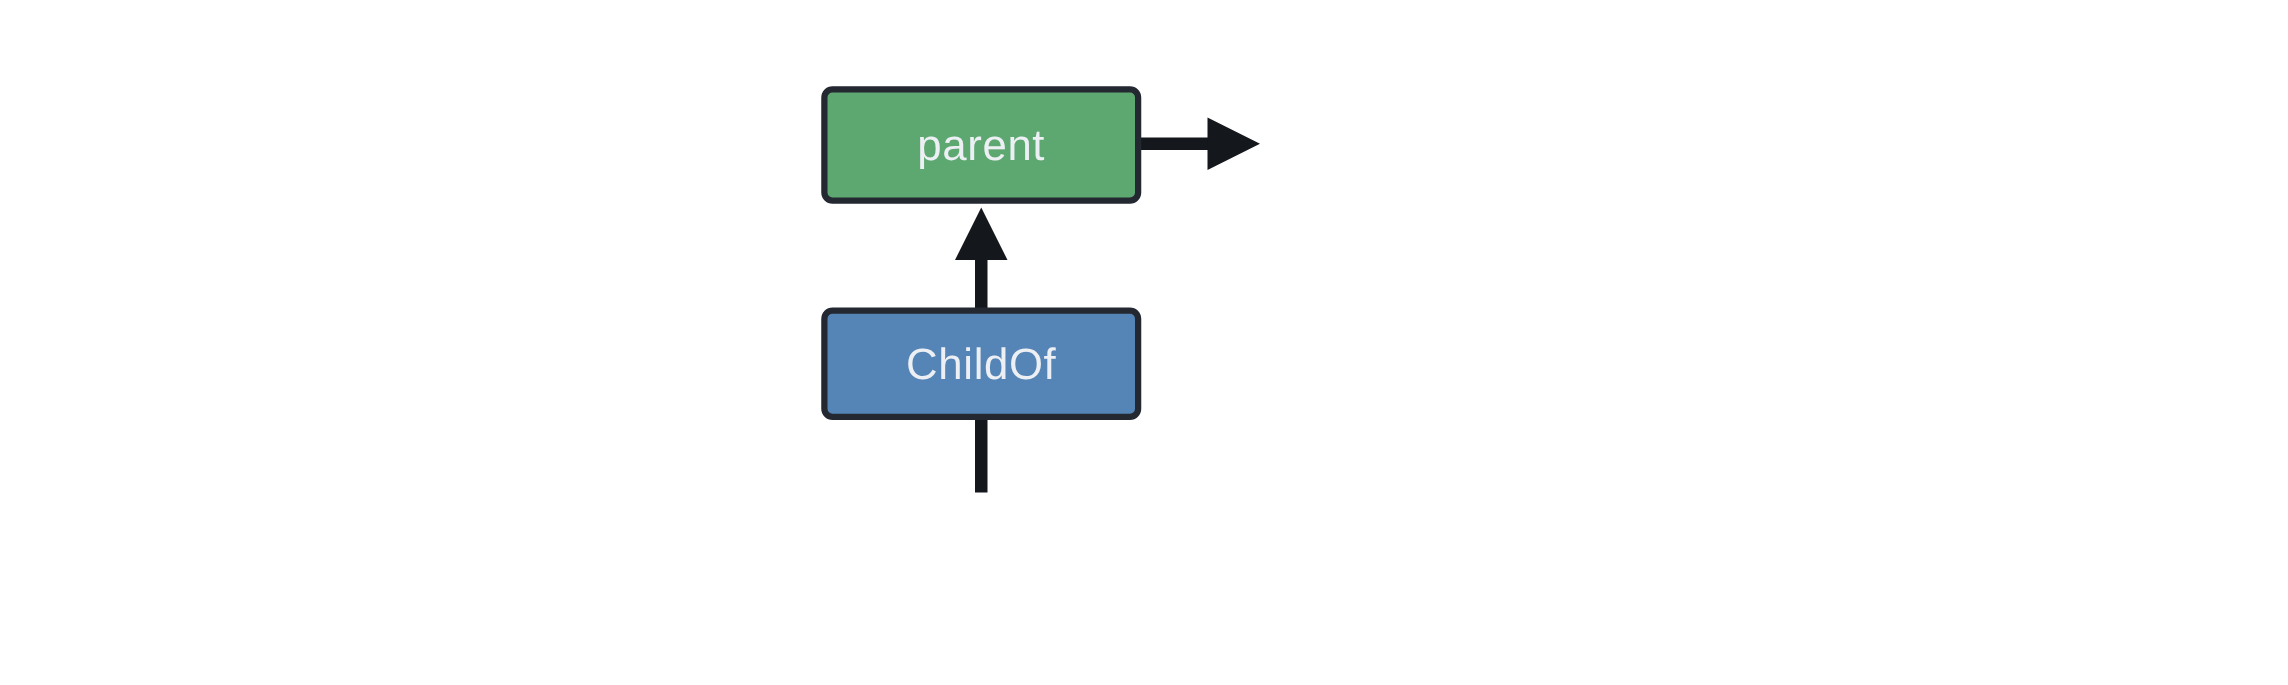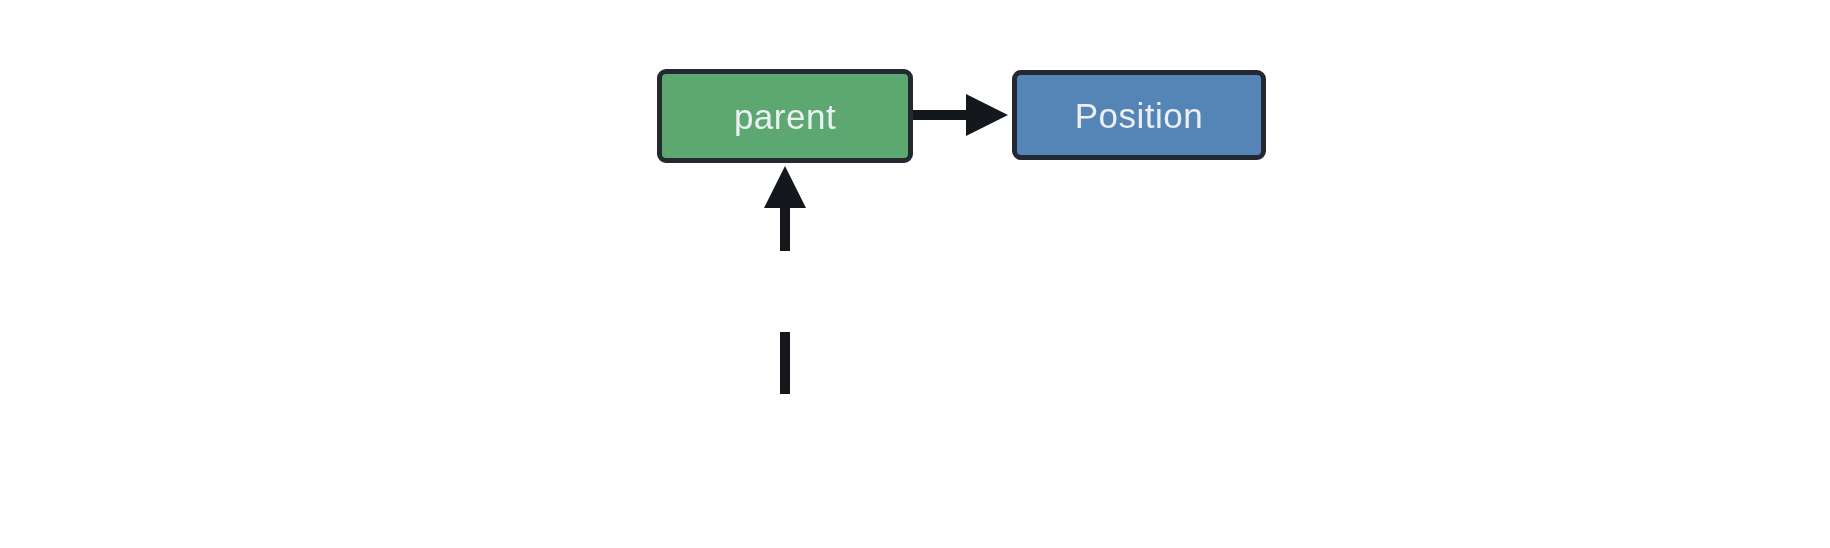--- a/index.html
+++ b/index.html
@@ -72,19 +72,19 @@
 
     <g>
       <rect class="edge-shaft" x="780" y="332" width="10" height="62"></rect>
     </g>
   </svg>
 
   <div class="node green node-parent">
     <span class="node-label">parent</span>
   </div>
 
-  <div class="node blue node-position">
-    <span class="node-label">Position</span>
+
+  <div class="node blue node-childof">
+    <span class="node-label">ChildOf</span>
   </div>
-
 
 
 </div>
 
 </body></html>

